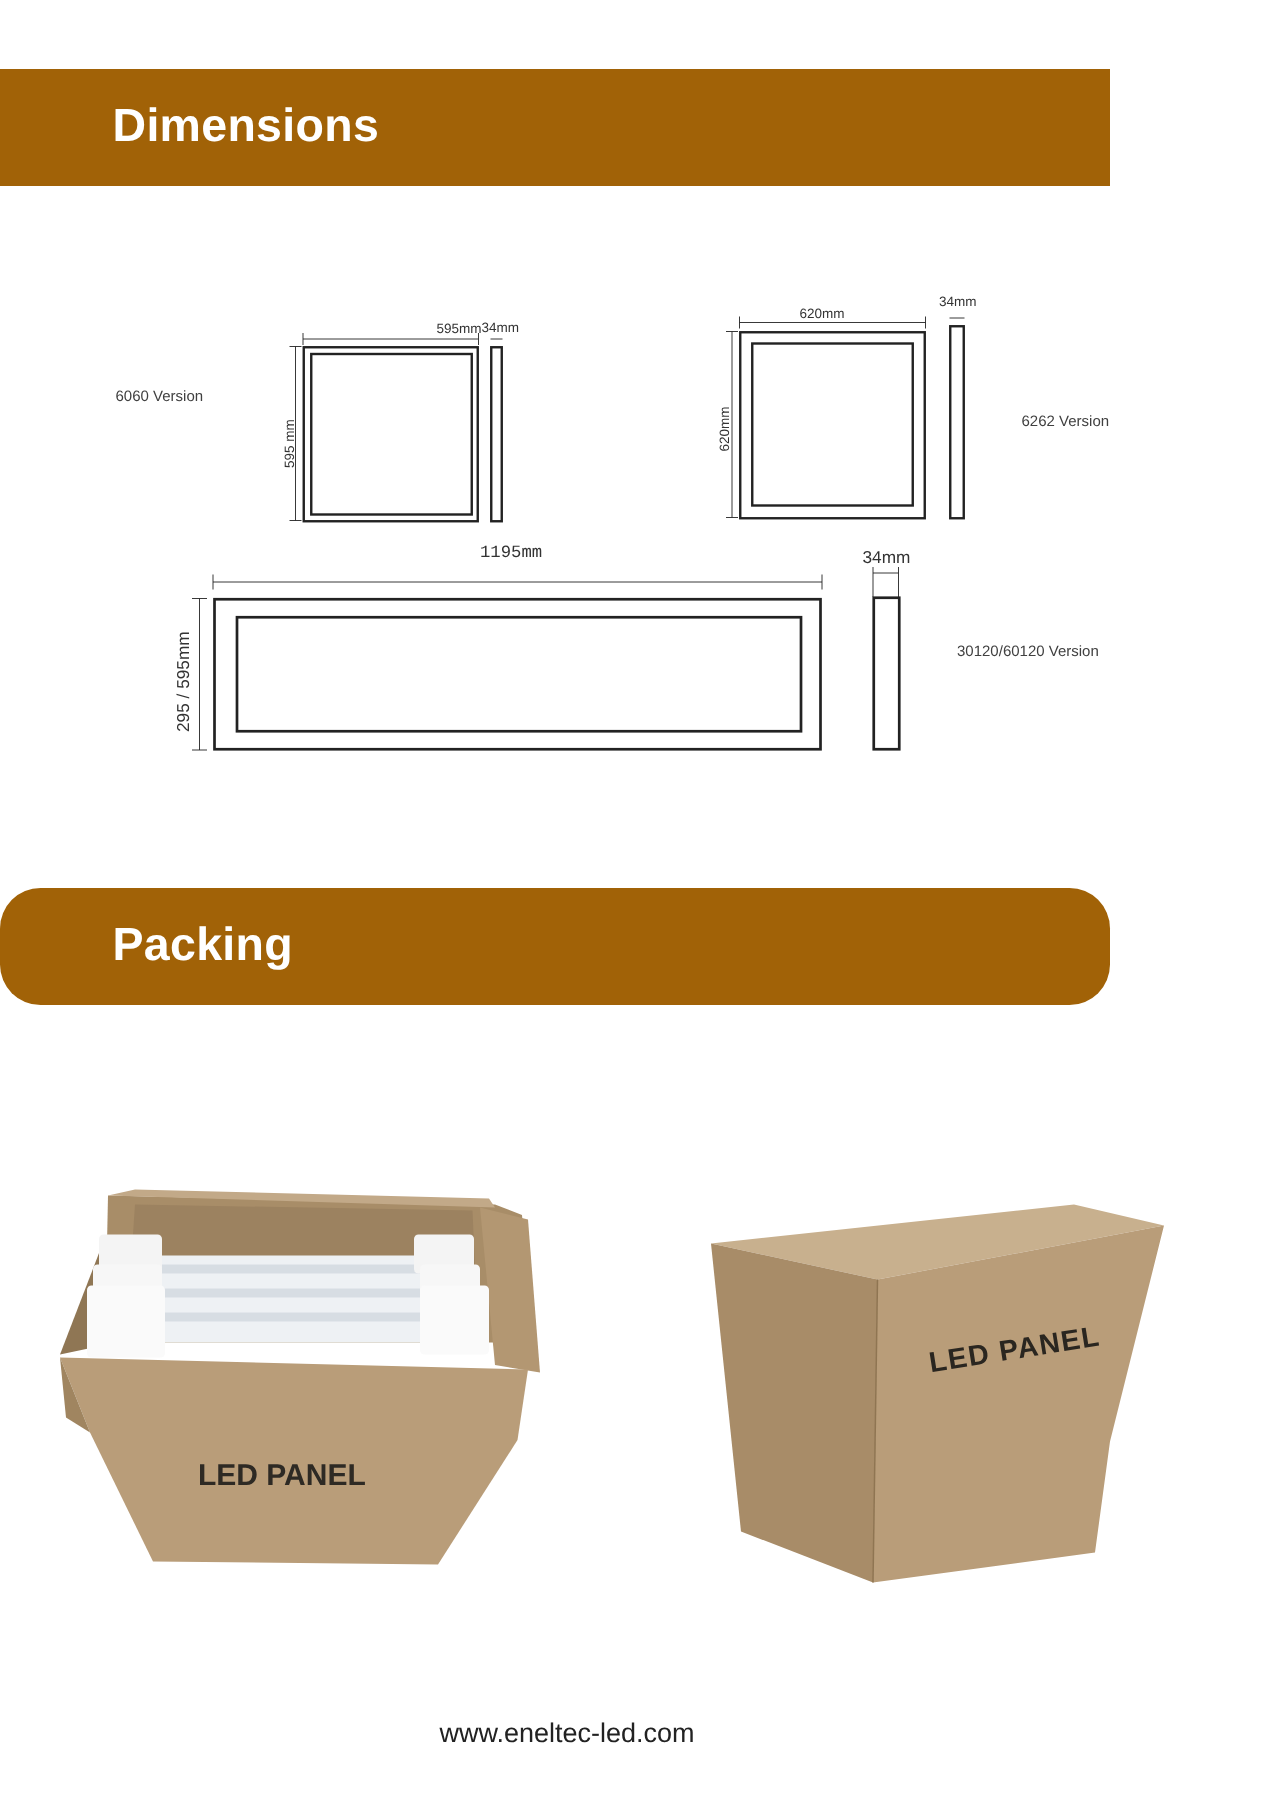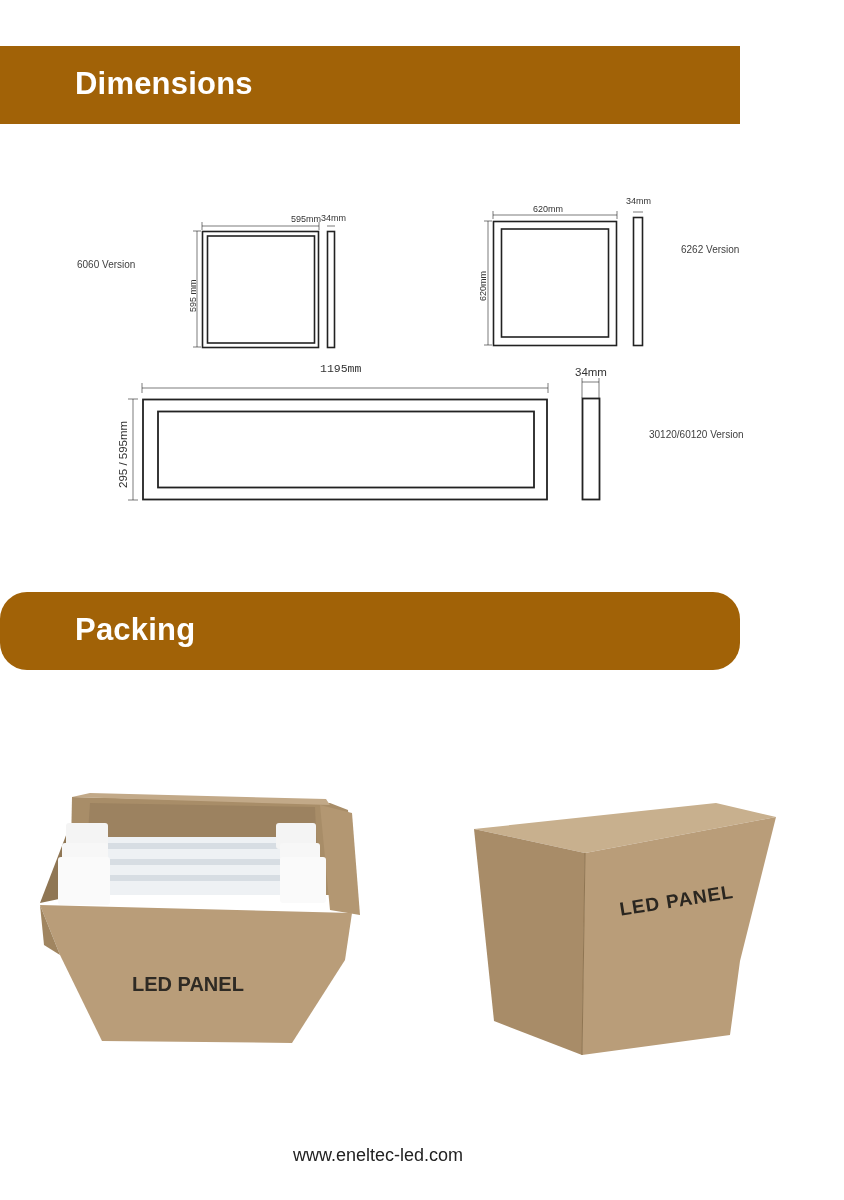--- a/index.html
+++ b/index.html
@@ -74,26 +74,26 @@
 </svg>
 
 <div class="dim" style="left:244px; top:214px;margin-left:47px;">595mm</div>
 <div class="dim vtext" style="left:188px; top:312px;">595 mm</div>
 <div class="dim" style="left:321px; top:213px;">34mm</div>
 <div class="ver" style="left:77px; top:259px;">6060 Version</div>
 
 <div class="dim" style="left:533px; top:204px;">620mm</div>
 <div class="dim vtext" style="left:478px; top:301px;">620mm</div>
 <div class="dim" style="left:626px; top:196px;">34mm</div>
-<div class="ver" style="left:681px; top:244px;">6262 Version</div>
+<div class="ver" style="left:681px; top:276px;">6262 Version</div>
 
 <div class="dim dim-lg" style="left:320px; top:362px;font-family:Liberation Mono, monospace;">1195mm</div>
 <div class="dim dim-lg vtext" style="left:117px; top:488px;">295 / 595mm</div>
 <div class="dim dim-lg" style="left:575px; top:366px;">34mm</div>
-<div class="ver" style="left:638px; top:429px;margin-left:11px;">30120/60120 Version</div>
+<div class="ver" style="left:638px; top:429px;">30120/60120 Version</div>
 
 <div class="banner" style="top:592px;border-radius:27px;">
   <div class="title">Packing</div>
 </div>
 
 <div class="photo" style="left:30px; top:785px; width:340px; height:265px;">
   <svg width="340" height="265">
 
     <polygon points="42,12 300,18 318,25 325,110 40,110" fill="#a88d68"></polygon>
     <polygon points="42,12 60,8 296,14 300,20" fill="#c2a988"></polygon>

